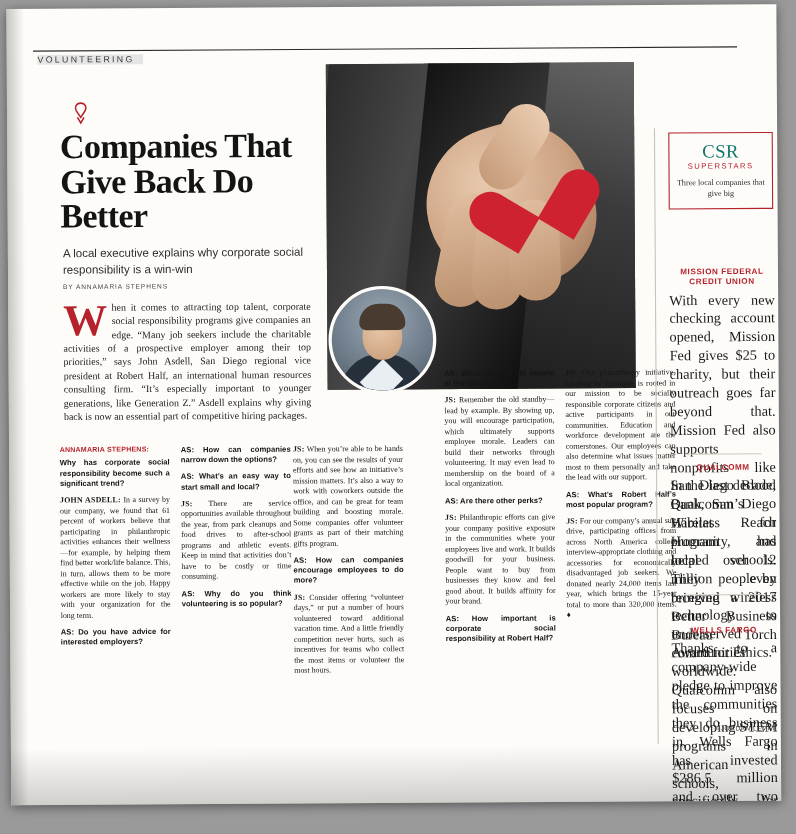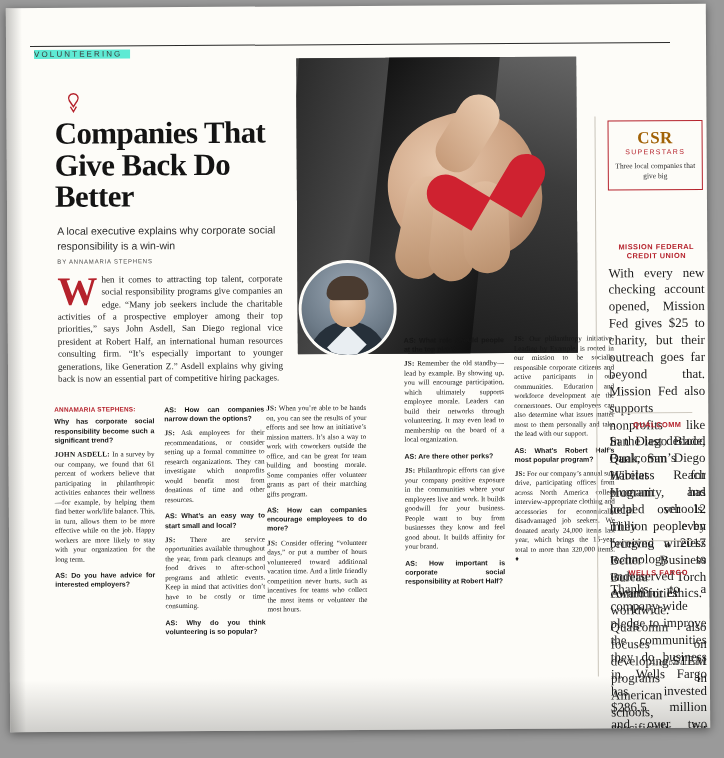--- a/index.html
+++ b/index.html
@@ -52,21 +52,21 @@
     background: #2a2a2a;
   }
   .kicker {
     position: absolute;
     left: 10px; top: 26px;
     font-family: "Liberation Sans", sans-serif;
     font-size: 8px;
     letter-spacing: 2.1px;
     color: #3a3a3a;
     text-transform: uppercase;
-    background: #5eead4;
+    background: #e5e5e5;
     padding-right: 8px;
   }
 
   
   .hero {
     position: absolute;
     left: 272px;
     top: 36px;
     width: 280px;
     height: 296px;
@@ -295,23 +295,23 @@
     left: 583px;
     top: 100px;
     width: 95px;
     border: 1.4px solid #b5222c;
     padding: 8px 6px 9px;
     text-align: center;
     box-sizing: border-box;
   }
   .csr-title {
     font-family: "Liberation Serif", serif;
-    font-weight: bold;
+    font-weight: normal;
     font-size: 17px;
-    color: #a16207;
+    color: #0f766e;
     letter-spacing: .5px;
     line-height: 1;
   }
   .csr-sub {
     font-family: "Liberation Sans", sans-serif;
     font-size: 7px;
     letter-spacing: 1.3px;
     color: #b5222c;
     margin-top: 2px;
   }
@@ -418,21 +418,20 @@
 
       <div class="qa col1">
         <span class="intv-name">ANNAMARIA STEPHENS:</span>
         <p class="q">Why has corporate social responsibility become such a significant trend?</p>
         <p><span class="a-label">JOHN ASDELL:</span> <span>In a survey by our company, we found that 61 percent of workers believe that participating in philanthropic activities enhances their wellness—for example, by helping them find better work/life balance. This, in turn, allows them to be more effective while on the job. Happy workers are more likely to stay with your organization for the long term.</span></p>
         <p class="q">AS: Do you have advice for interested employers?</p>
       </div>
 
       <div class="qa col2">
         <p class="q">AS: How can companies narrow down the options?</p>
-        <p><span class="a-label">JS:</span> <span>Ask employees for their recommendations, or consider setting up a formal committee to research organizations. They can investigate which nonprofits would benefit most from donations of time and other resources.</span></p>
         <p class="q">AS: What’s an easy way to start small and local?</p>
         <p><span class="a-label">JS:</span> <span>There are service opportunities available throughout the year, from park cleanups and food drives to after-school programs and athletic events. Keep in mind that activities don’t have to be costly or time consuming.</span></p>
         <p class="q">AS: Why do you think volunteering is so popular?</p>
       </div>
 
       <div class="qa col3">
         <p><span class="a-label">JS:</span> <span>When you’re able to be hands on, you can see the results of your efforts and see how an initiative’s mission matters. It’s also a way to work with coworkers outside the office, and can be great for team building and boosting morale. Some companies offer volunteer grants as part of their matching gifts program.</span></p>
         <p class="q">AS: How can companies encourage employees to do more?</p>
         <p><span class="a-label">JS:</span> <span>Consider offering “volunteer days,” or put a number of hours volunteered toward additional vacation time. And a little friendly competition never hurts, such as incentives for teams who collect the most items or volunteer the most hours.</span></p>
       </div>

